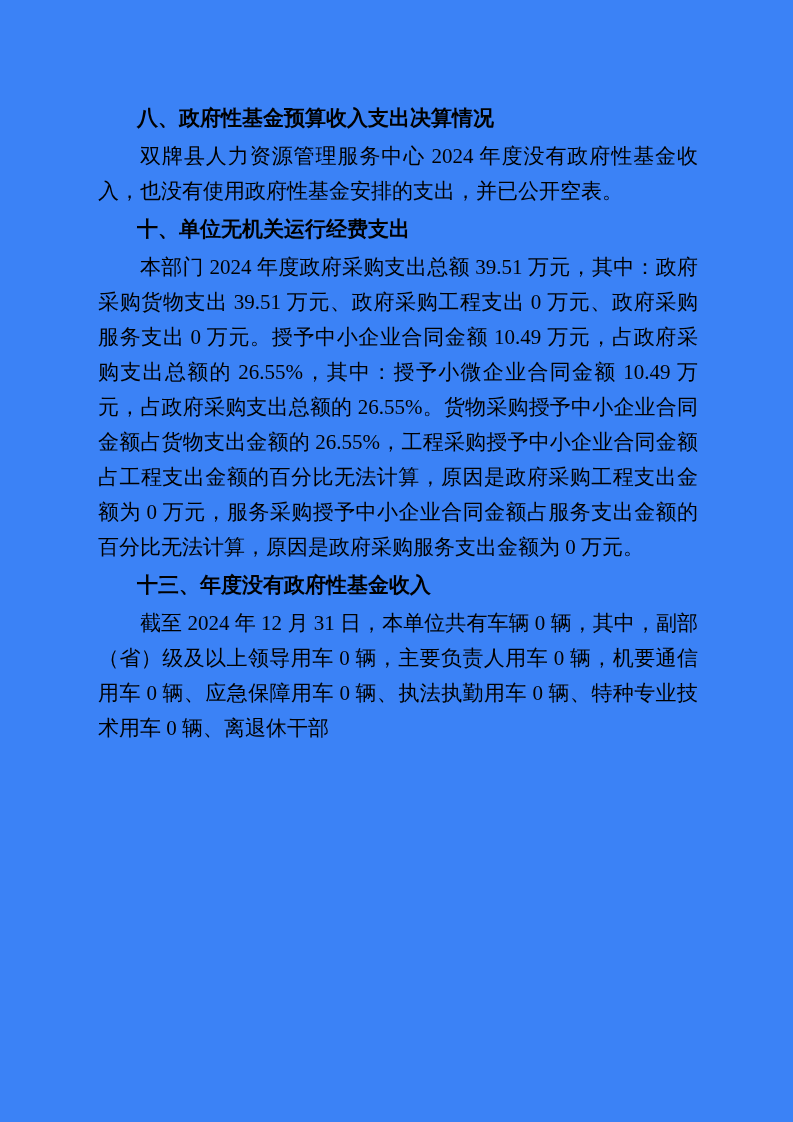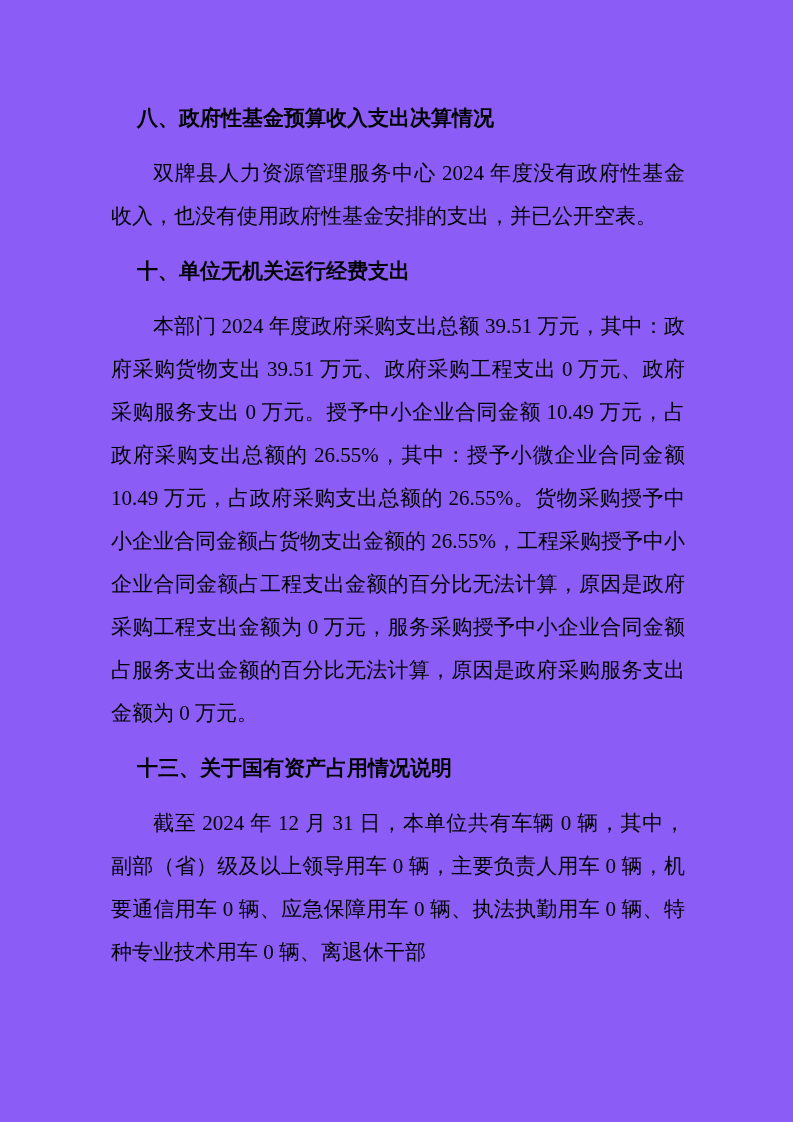--- a/index.html
+++ b/index.html
@@ -6,43 +6,43 @@
     margin: 0;
     padding: 0;
     background: #ffffff;
   }
   .page {
     position: relative;
     width: 793px;
     height: 1122px;
     box-sizing: border-box;
     padding: 101px 92px 40px 95px;
-    background: #8b5cf6;
+    background: #3b82f6;
     font-family: "Liberation Serif", "DejaVu Serif", serif;
     font-size: 21px;
     line-height: 35px;
     color: #000000;
     overflow: hidden;
   }
   .doc-section {
     margin: 0;
   }
   .section-heading {
     margin: 0;
     font-size: 21px;
     font-weight: bold;
     text-indent: 2em;
     line-height: 35px;
     text-align: left;
   }
   .section-paragraph {
-    margin: 16px;
+    margin: 3px;
     text-indent: 2em;
     text-align: justify;
-    line-height: 43px;
+    line-height: 35px;
   }
 </style>
 </head>
 <body>
 
 <div class="page">
 
   <section class="doc-section">
     <h2 class="section-heading">八、政府性基金预算收入支出决算情况</h2>
     <p class="section-paragraph">双牌县人力资源管理服务中心 2024 年度没有政府性基金收入，也没有使用政府性基金安排的支出，并已公开空表。</p>
@@ -54,17 +54,17 @@
   </section>
 
   <section class="doc-section">
   </section>
 
   <section class="doc-section">
     <p class="section-paragraph">本部门 2024 年度政府采购支出总额 39.51 万元，其中：政府采购货物支出 39.51 万元、政府采购工程支出 0 万元、政府采购服务支出 0 万元。授予中小企业合同金额 10.49 万元，占政府采购支出总额的 26.55%，其中：授予小微企业合同金额 10.49 万元，占政府采购支出总额的 26.55%。货物采购授予中小企业合同金额占货物支出金额的 26.55%，工程采购授予中小企业合同金额占工程支出金额的百分比无法计算，原因是政府采购工程支出金额为 0 万元，服务采购授予中小企业合同金额占服务支出金额的百分比无法计算，原因是政府采购服务支出金额为 0 万元。</p>
   </section>
 
   <section class="doc-section">
-    <h2 class="section-heading">十三、关于国有资产占用情况说明</h2>
+    <h2 class="section-heading">十三、年度没有政府性基金收入</h2>
     <p class="section-paragraph">截至 2024 年 12 月 31 日，本单位共有车辆 0 辆，其中，副部（省）级及以上领导用车 0 辆，主要负责人用车 0 辆，机要通信用车 0 辆、应急保障用车 0 辆、执法执勤用车 0 辆、特种专业技术用车 0 辆、离退休干部</p>
   </section>
 
 </div>
 
 </body></html>

